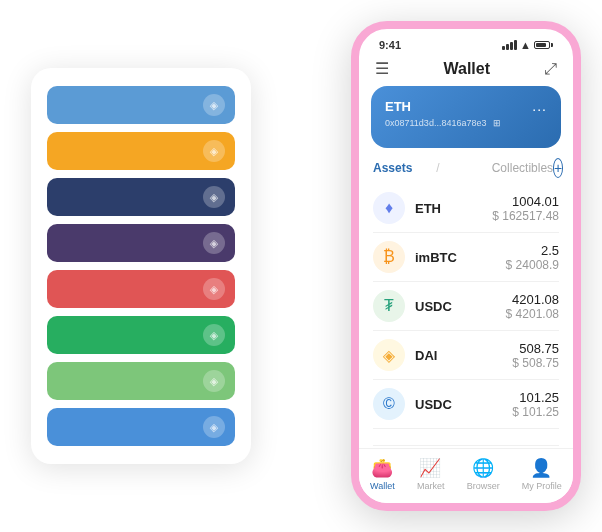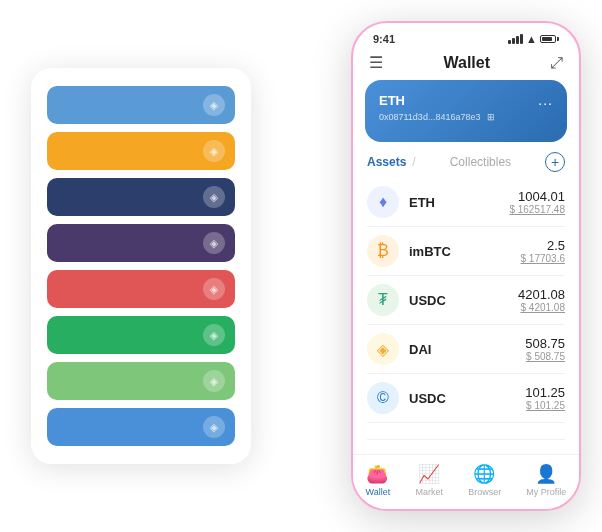--- a/index.html
+++ b/index.html
@@ -67,21 +67,21 @@
       right: 10px;
       top: 50%;
       transform: translateY(-50%);
       width: 230px;
       height: 490px;
       background: #fff;
       border-radius: 36px;
       box-shadow: 0 8px 40px rgba(0,0,0,0.18);
       overflow: hidden;
       z-index: 2;
-      border: 2px solid #f9a8d4;
+      border: 8px solid #f9a8d4;
       display: flex;
       flex-direction: column;
     }
 
     
     .status-bar {
       display: flex;
       justify-content: space-between;
       align-items: center;
       padding: 10px 20px 4px;
@@ -169,21 +169,21 @@
     
     .assets-tabs {
       display: flex;
       align-items: center;
       justify-content: space-between;
       padding: 0 14px 6px;
     }
 
     .tabs-left {
       display: flex;
-      gap: 6px;
+      gap: 24px;
       align-items: center;
       font-size: 12px;
     }
 
     .tab-active {
       color: #2B6CB0;
       font-weight: 600;
     }
 
     .tab-divider {
@@ -247,23 +247,22 @@
       text-align: right;
     }
 
     .asset-amount {
       font-size: 13px;
       font-weight: 400;
       color: #222;
     }
 
     .asset-usd {
-      font-size: 10px;
+      font-size: 12px;
       color: #999;
-      text-decoration: underline;
     }
 
     
     .bottom-nav {
       display: flex;
       justify-content: space-around;
       padding: 8px 0 12px;
       border-top: 1px solid #f0f0f0;
       background: #fff;
     }
@@ -421,21 +420,21 @@
           <div class="asset-amount">1004.01</div>
           <div class="asset-usd">$ 162517.48</div>
         </div>
       </div>
 
       <div class="asset-row">
         <div class="asset-icon" style="background:#FFF3E0; color:#F7931A;">₿</div>
         <span class="asset-name">imBTC</span>
         <div class="asset-amounts">
           <div class="asset-amount">2.5</div>
-          <div class="asset-usd">$ 17703.6</div>
+          <div class="asset-usd">$ 24008.9</div>
         </div>
       </div>
 
       <div class="asset-row">
         <div class="asset-icon" style="background:#E8F5E9; color:#26A17B;">₮</div>
         <span class="asset-name">USDC</span>
         <div class="asset-amounts">
           <div class="asset-amount">4201.08</div>
           <div class="asset-usd">$ 4201.08</div>
         </div>

